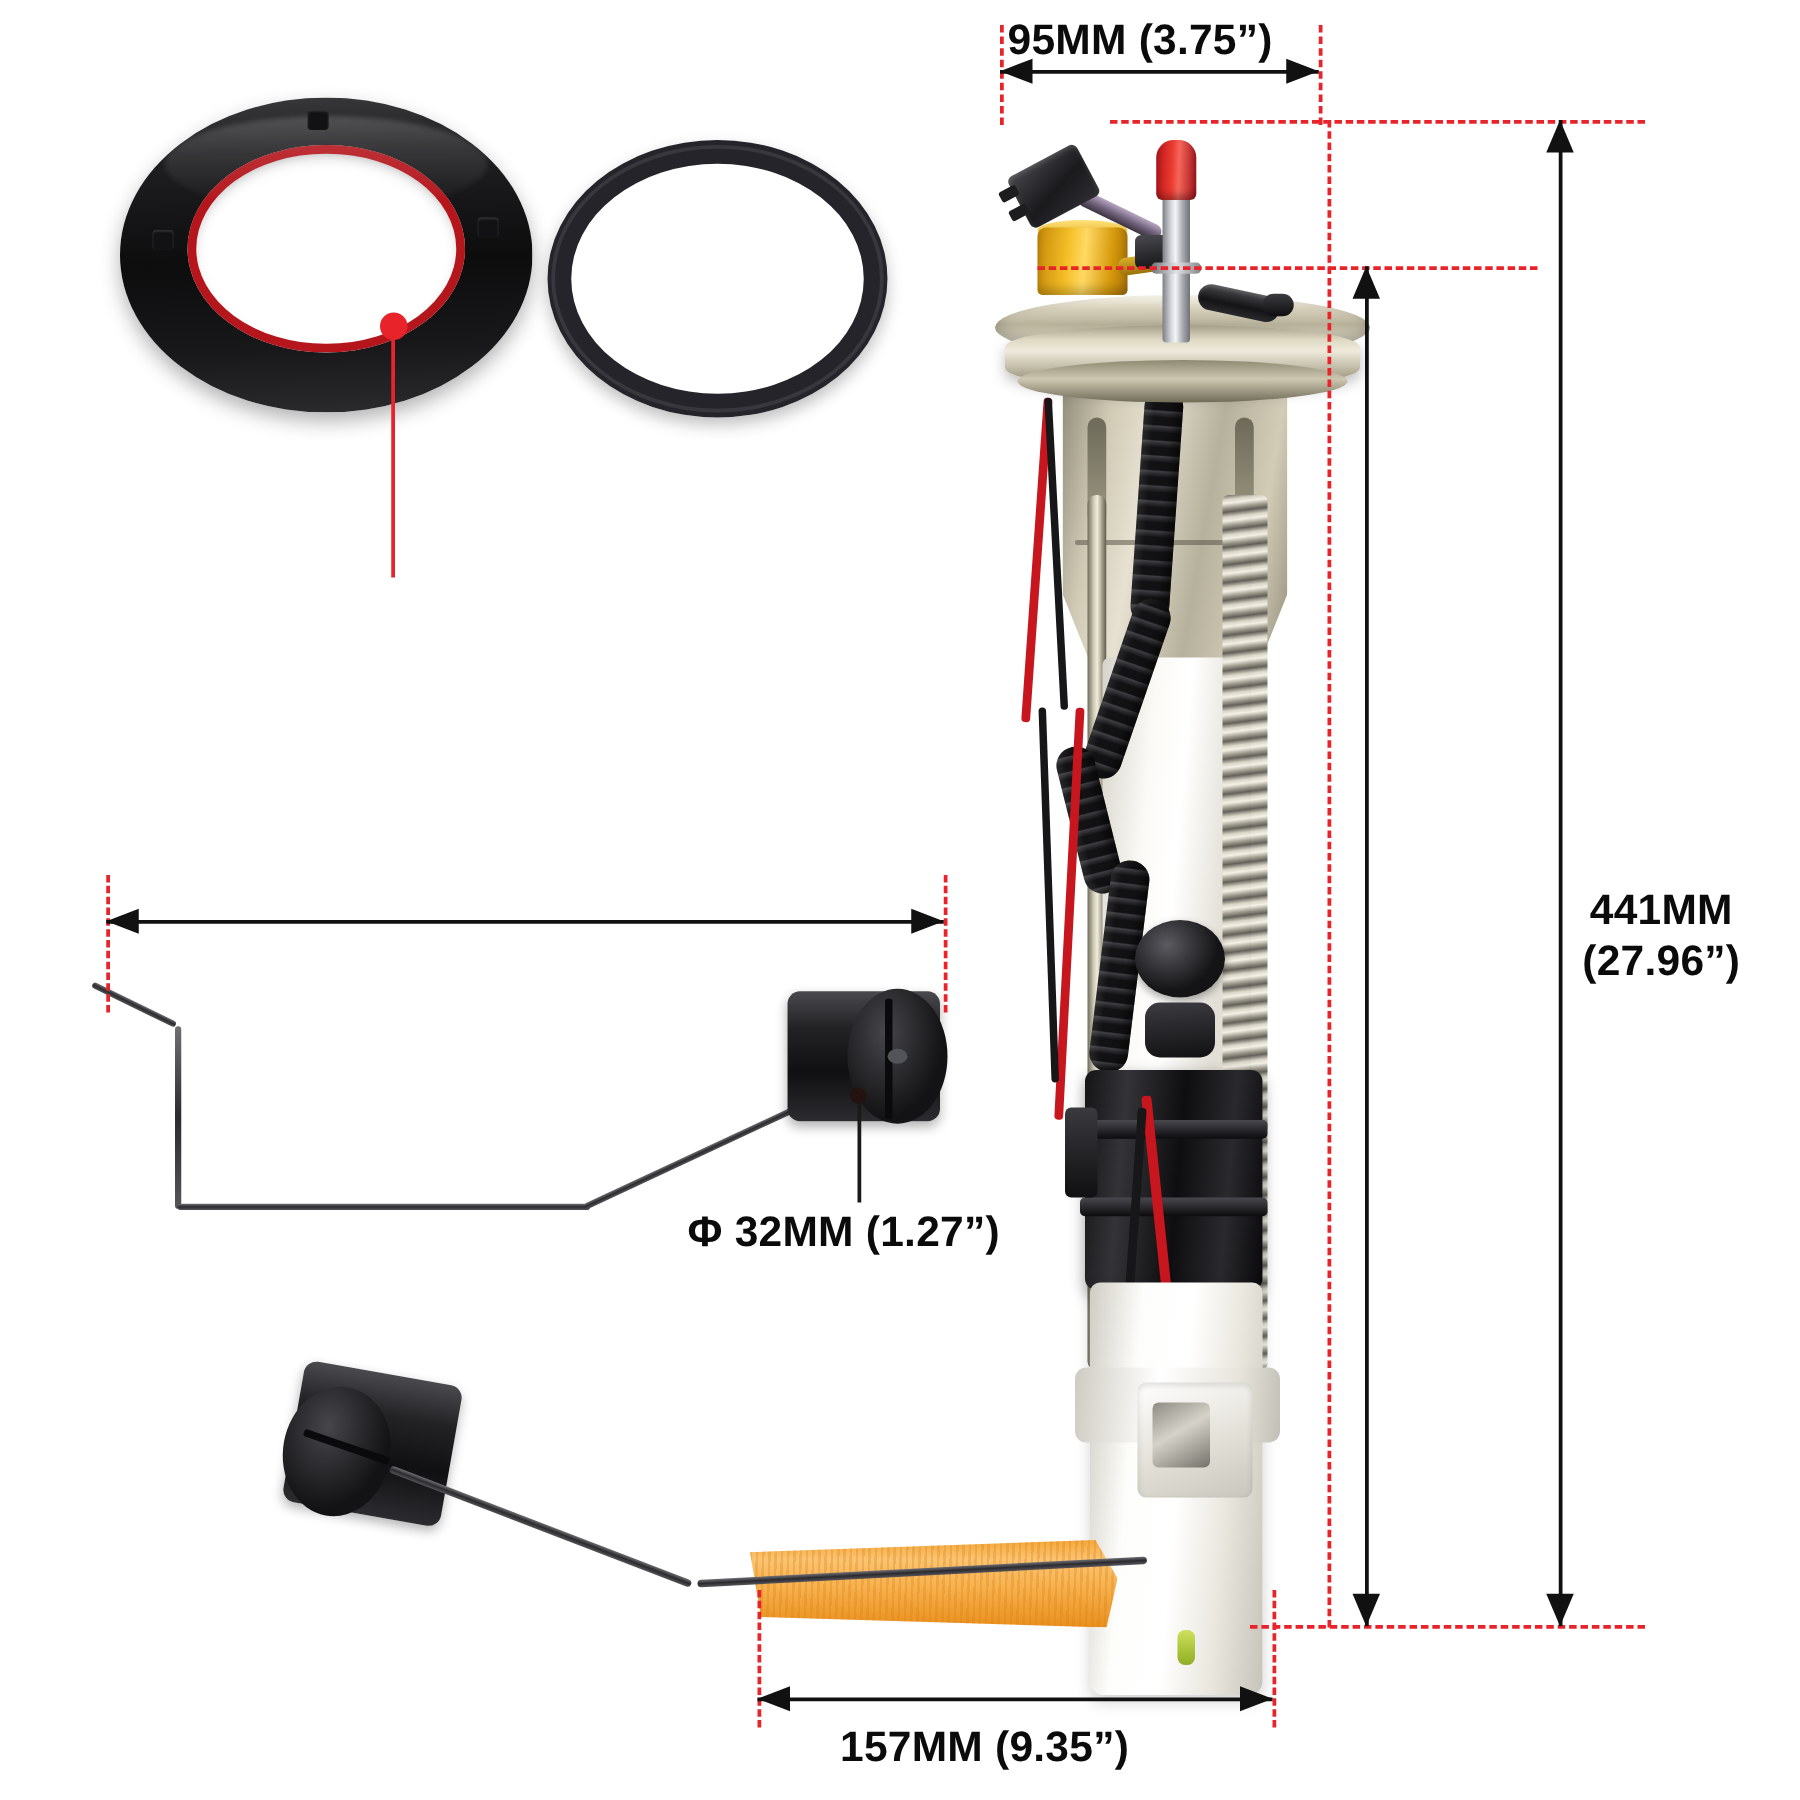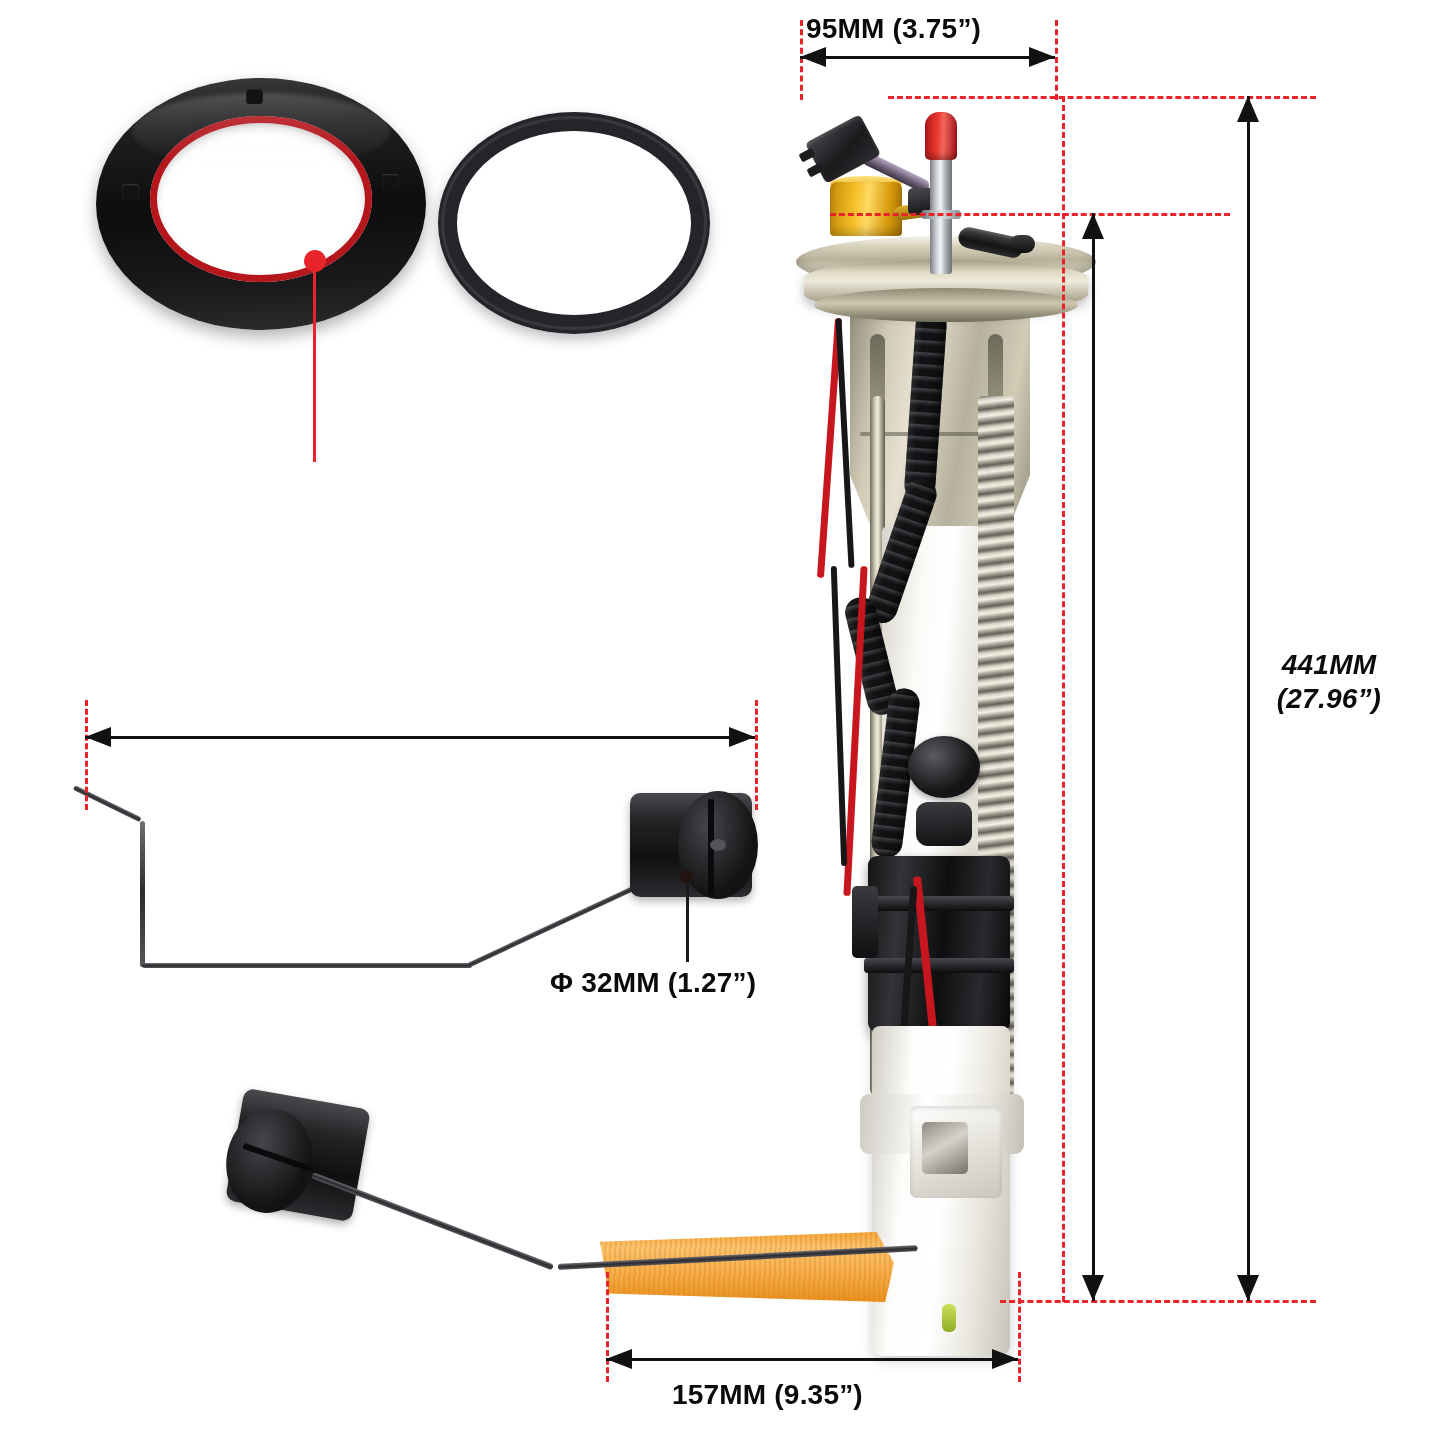--- a/index.html
+++ b/index.html
@@ -11,21 +11,21 @@
     position:relative;
   }
   #stage{position:absolute;inset:0;width:1440px;height:1440px;}
 
   .lbl{
     position:absolute;
     color:#0b0b0b;
     font-weight:700;
     letter-spacing:.2px;
     white-space:nowrap;
-    font-size:28px;
+    font-size:34px;
     line-height:1.22;
   }
   .lbl.two{white-space:normal;text-align:center;}
 
   
   .ext-v{position:absolute;width:0;border-left:3px dashed #e8242a;}
   .ext-h{position:absolute;height:0;border-top:3px dashed #e8242a;}
   .dim-line-h{position:absolute;height:0;border-top:3px solid #111;}
   .dim-line-v{position:absolute;width:0;border-left:3px solid #111;}
 
@@ -310,21 +310,21 @@
   <div class="ext-h" style="left:1000px;top:1300px;width:316px;"></div>
   <div class="ext-v" style="left:1062px;top:96px;height:1206px;"></div>
 
   <div class="dim-line-v" style="left:1092px;top:213px;height:1088px;"></div>
   <div class="arw up" style="left:1082px;top:213px;"></div>
   <div class="arw down" style="left:1082px;top:1275px;"></div>
 
   <div class="dim-line-v" style="left:1247px;top:96px;height:1205px;"></div>
   <div class="arw up" style="left:1237px;top:96px;"></div>
   <div class="arw down" style="left:1237px;top:1275px;"></div>
-  <div class="lbl two" style="left:1254px;top:648px;width:150px;font-style:italic;">
+  <div class="lbl two" style="left:1254px;top:708px;width:150px;">
     <span>441MM</span><br>
     <span>(27.96”)</span>
   </div>
 
   <div class="farm">
     <div class="rodseg" style="left:4px;top:30px;width:74px;height:5px;transform:rotate(26deg);transform-origin:0 50%;"></div>
     <div class="rodseg" style="left:70px;top:66px;width:5px;height:146px;"></div>
     <div class="rodseg" style="left:72px;top:208px;width:330px;height:5px;"></div>
     <div class="rodseg" style="left:398px;top:208px;width:190px;height:5px;transform:rotate(-25deg);transform-origin:0 50%;"></div>
     <div class="float-cyl" style="left:560px;top:38px;width:122px;height:104px;">

